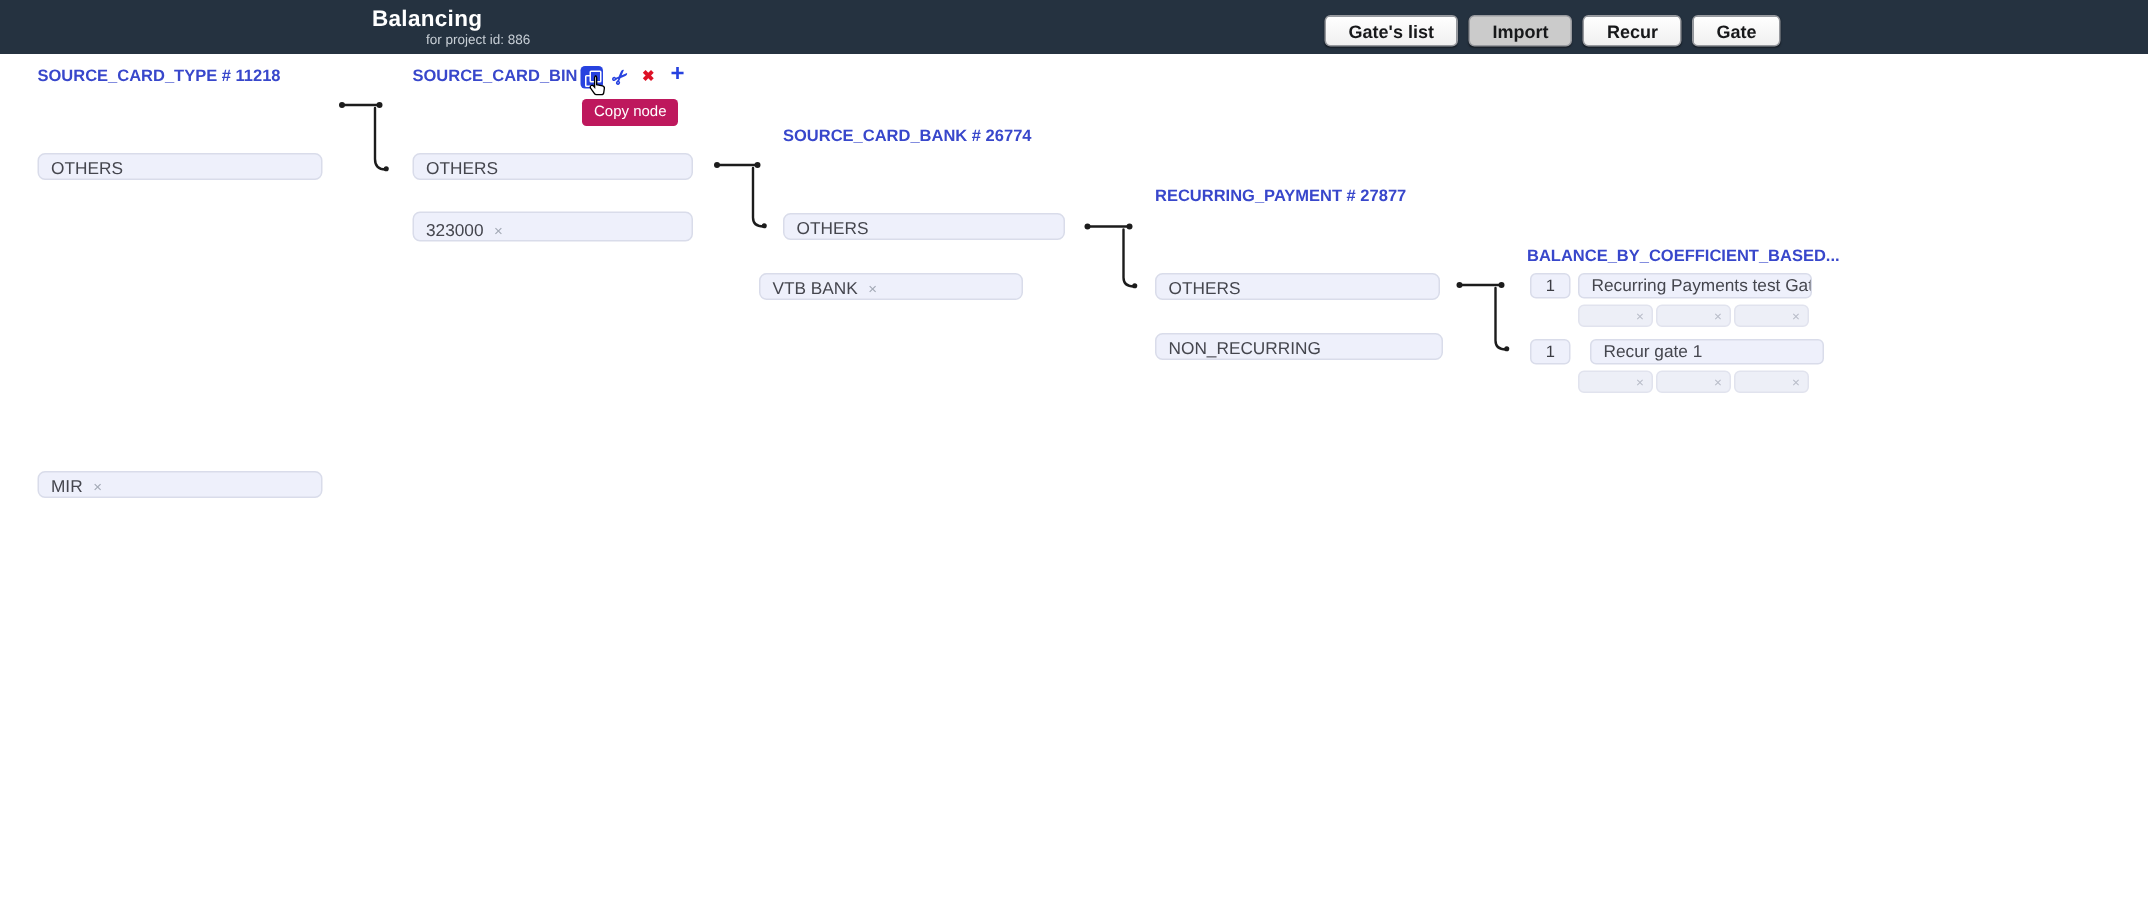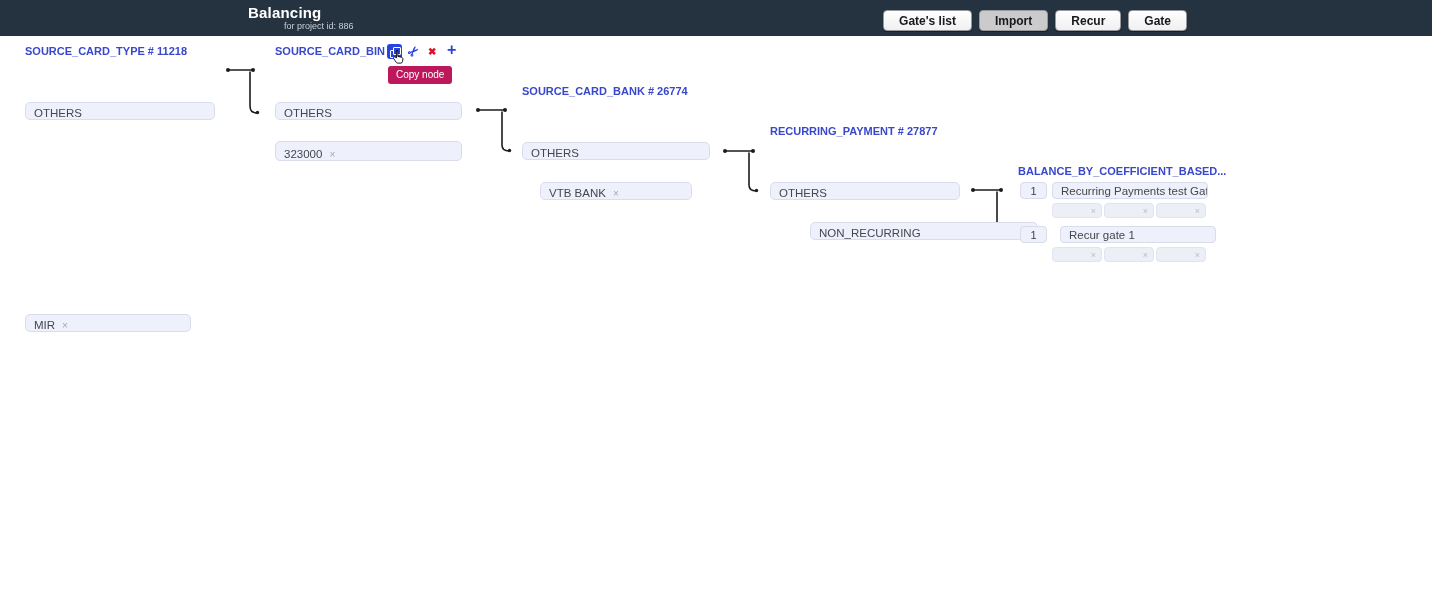--- a/index.html
+++ b/index.html
@@ -137,21 +137,21 @@
     <path d="M997 192 V227 Q997 233 1004 233"></path>
   <circle cx="973" cy="190" r="2"></circle>
     <circle cx="1001" cy="190" r="2"></circle>
     <circle cx="1004.5" cy="232.5" r="1.7"></circle>
 </svg>
 
 <div class="col-header" style="left:25px; top:45px">SOURCE_CARD_TYPE # 11218</div>
 <div class="node" style="left:25px; top:62px; width:190px">
   <span>OTHERS</span>
 </div>
-<div class="node" style="left:25px; top:274px; width:166px">
+<div class="node" style="left:25px; top:274px; width:190px">
   <span>MIR</span>
   <span class="tagx">×</span>
 </div>
 
 <div class="col-header" style="left:275px; top:45px">SOURCE_CARD_BIN ...</div>
 <button class="icon-btn-copy">
   <span class="copy-glyph"></span>
 </button>
 <span class="icon-cut">✂</span>
 <span class="icon-del">✖</span>
@@ -165,30 +165,30 @@
 </div>
 <div class="node" style="left:275px; top:101px; width:187px; height:20px">
   <span>323000</span>
   <span class="tagx">×</span>
 </div>
 
 <div class="col-header" style="left:522px; top:85px">SOURCE_CARD_BANK # 26774</div>
 <div class="node" style="left:522px; top:102px; width:188px">
   <span>OTHERS</span>
 </div>
-<div class="node" style="left:540px; top:142px; width:152px">
+<div class="node" style="left:506px; top:142px; width:176px">
   <span>VTB BANK</span>
   <span class="tagx">×</span>
 </div>
 
 <div class="col-header" style="left:770px; top:125px">RECURRING_PAYMENT # 27877</div>
 <div class="node" style="left:770px; top:142px; width:190px">
   <span>OTHERS</span>
 </div>
-<div class="node" style="left:810px; top:182px; width:228px">
+<div class="node" style="left:770px; top:182px; width:192px">
   <span>NON_RECURRING</span>
 </div>
 
 <div class="col-header" style="left:1018px; top:165px">BALANCE_BY_COEFFICIENT_BASED...</div>
 
 <div class="coef" style="left:1020px; top:182px">1</div>
 <div class="gate-name" style="left:1052px; top:182px">Recurring Payments test Gate</div>
 <div class="slot" style="left:1052px; top:203px">
   <span>×</span>
 </div>

